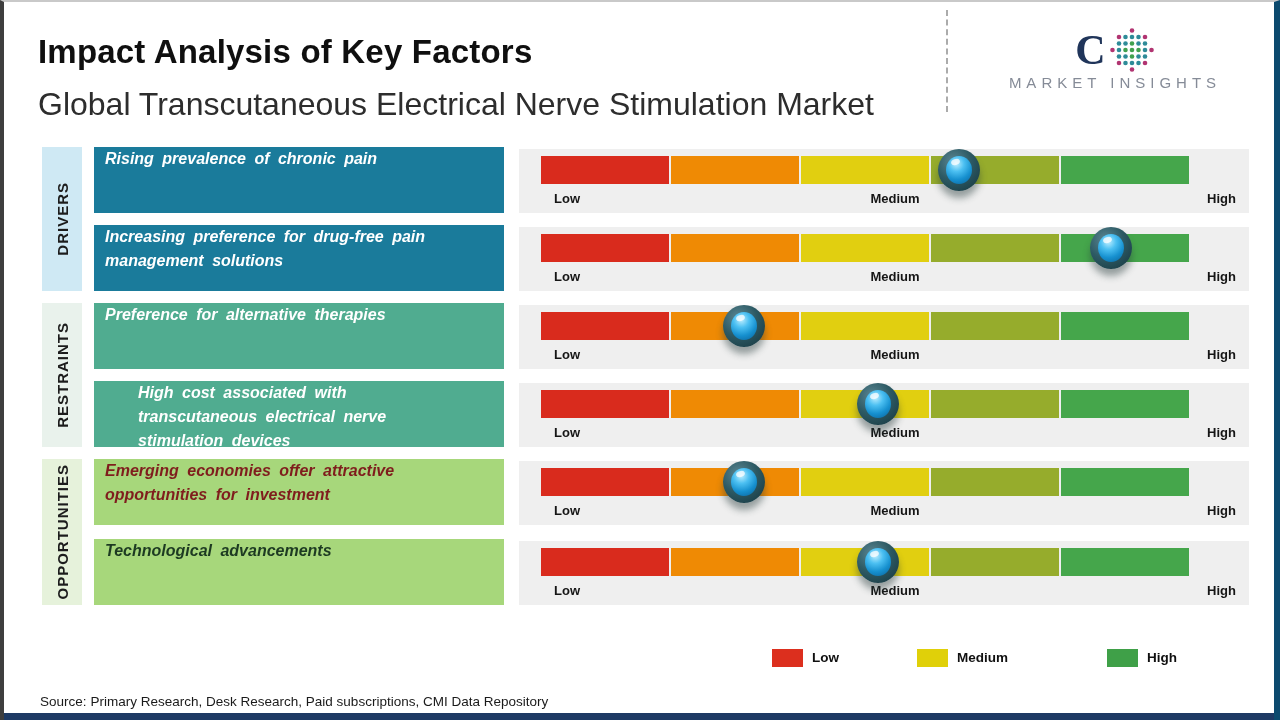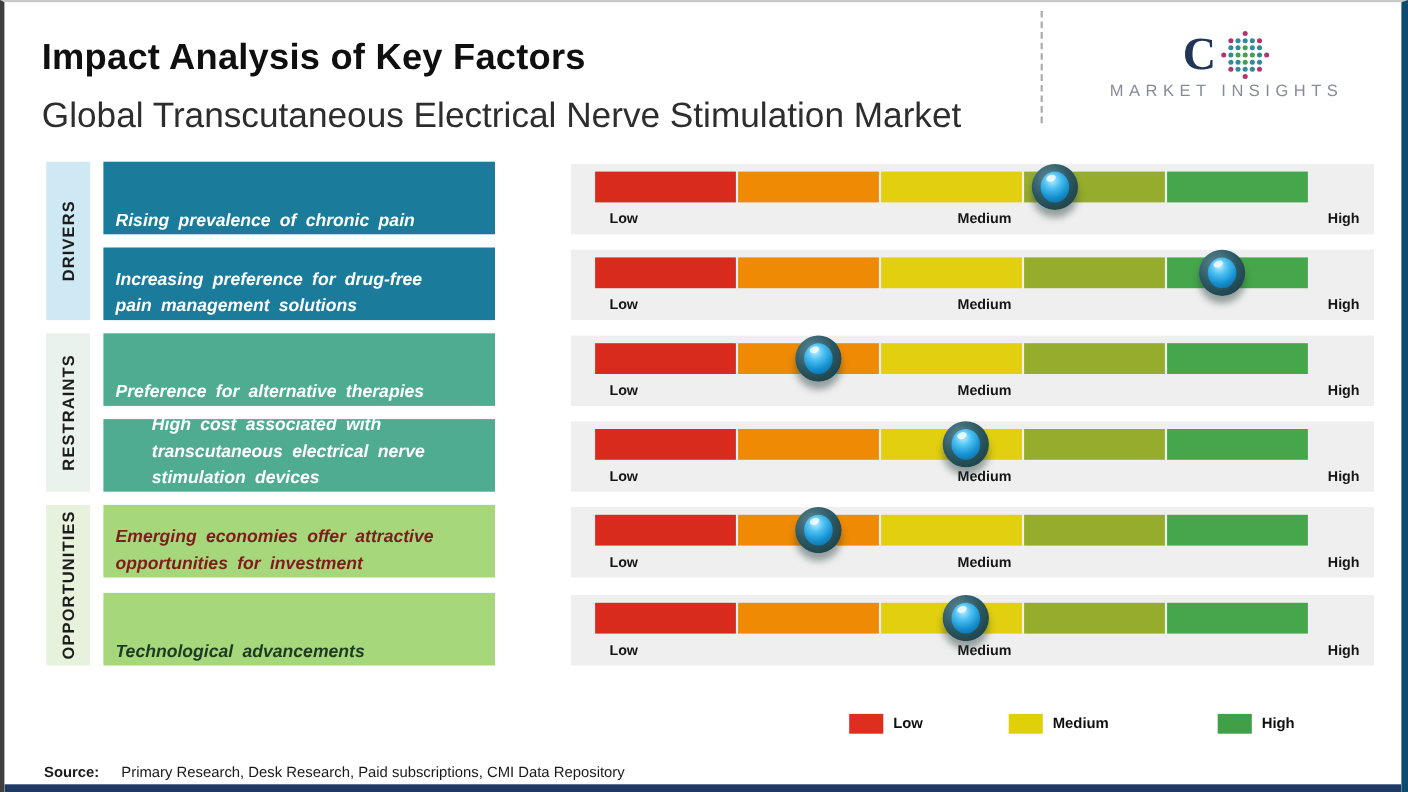--- a/index.html
+++ b/index.html
@@ -15,21 +15,21 @@
   .logo{position:absolute;left:960px;top:26px;width:302px;text-align:center;}
   .logo-word{font-family:"Liberation Serif",serif;font-weight:700;font-size:42px;letter-spacing:3px;
     display:flex;align-items:center;justify-content:center;line-height:1;}
   .logo-globe{width:44px;height:44px;margin:0 1px;flex:0 0 auto;}
   .logo-tagline{margin-top:2px;font-size:15px;letter-spacing:5px;font-weight:400;white-space:nowrap;}
 
   .group-strip{position:absolute;left:38px;width:40px;display:flex;align-items:center;justify-content:center;}
   .group-strip span{writing-mode:vertical-rl;transform:rotate(180deg);font-weight:700;font-size:15px;
     letter-spacing:1px;color:#1c1c1c;}
 
-  .factor-box{position:absolute;left:90px;width:356px;height:66px;display:flex;align-items:flex-end;
+  .factor-box{position:absolute;left:90px;width:410px;height:66px;display:flex;align-items:flex-start;
     box-sizing:border-box;padding:0 30px 0 11px;font-style:italic;font-weight:700;font-size:16px;
     line-height:1.5;word-spacing:4px;}
 
   .bar-panel{position:absolute;left:515px;width:730px;height:64px;background:#efefef;}
   .bar-track{position:absolute;left:22px;top:7px;width:648px;height:28px;display:flex;gap:2px;}
   .bar-seg{flex:1;}
   .bar-lab{position:absolute;bottom:7px;font-size:13px;font-weight:700;color:#151515;}
   .lab-low{left:35px;}
   .lab-med{left:338px;width:76px;text-align:center;}
   .lab-high{right:13px;}
@@ -39,21 +39,21 @@
     box-shadow:0 7px 7px rgba(40,60,60,.45);}
   .marker::before{content:"";position:absolute;left:8px;top:7px;width:26px;height:28px;border-radius:50%;
     background:radial-gradient(circle at 40% 28%, #bdeeff 0%, #4cc0f2 30%, #1690cf 62%, #0a5f95 100%);}
   .marker::after{content:"";position:absolute;left:13px;top:10px;width:9px;height:6px;border-radius:50%;
     background:rgba(255,255,255,.75);transform:rotate(-20deg);}
 
   .legend-swatch{position:absolute;width:31px;height:18px;top:647px;}
   .legend-label{position:absolute;top:647px;font-size:13.5px;font-weight:700;color:#101010;line-height:18px;}
 
   .source{position:absolute;left:36px;top:692px;font-size:13.5px;color:#1a1a1a;}
-  .source b{font-weight:700;margin-right:20px;text-align:center;}
+  .source b{font-weight:400;margin-right:4px;text-align:center;}
 
   .bottom-bar{position:absolute;left:0;right:0;bottom:0;height:7px;background:#1e3a64;}
 </style>
 </head>
 <body>
 
 <div class="frame">
 
   <div class="title">Impact Analysis of Key Factors</div>
   <div class="subtitle">Global Transcutaneous Electrical Nerve Stimulation Market</div>

